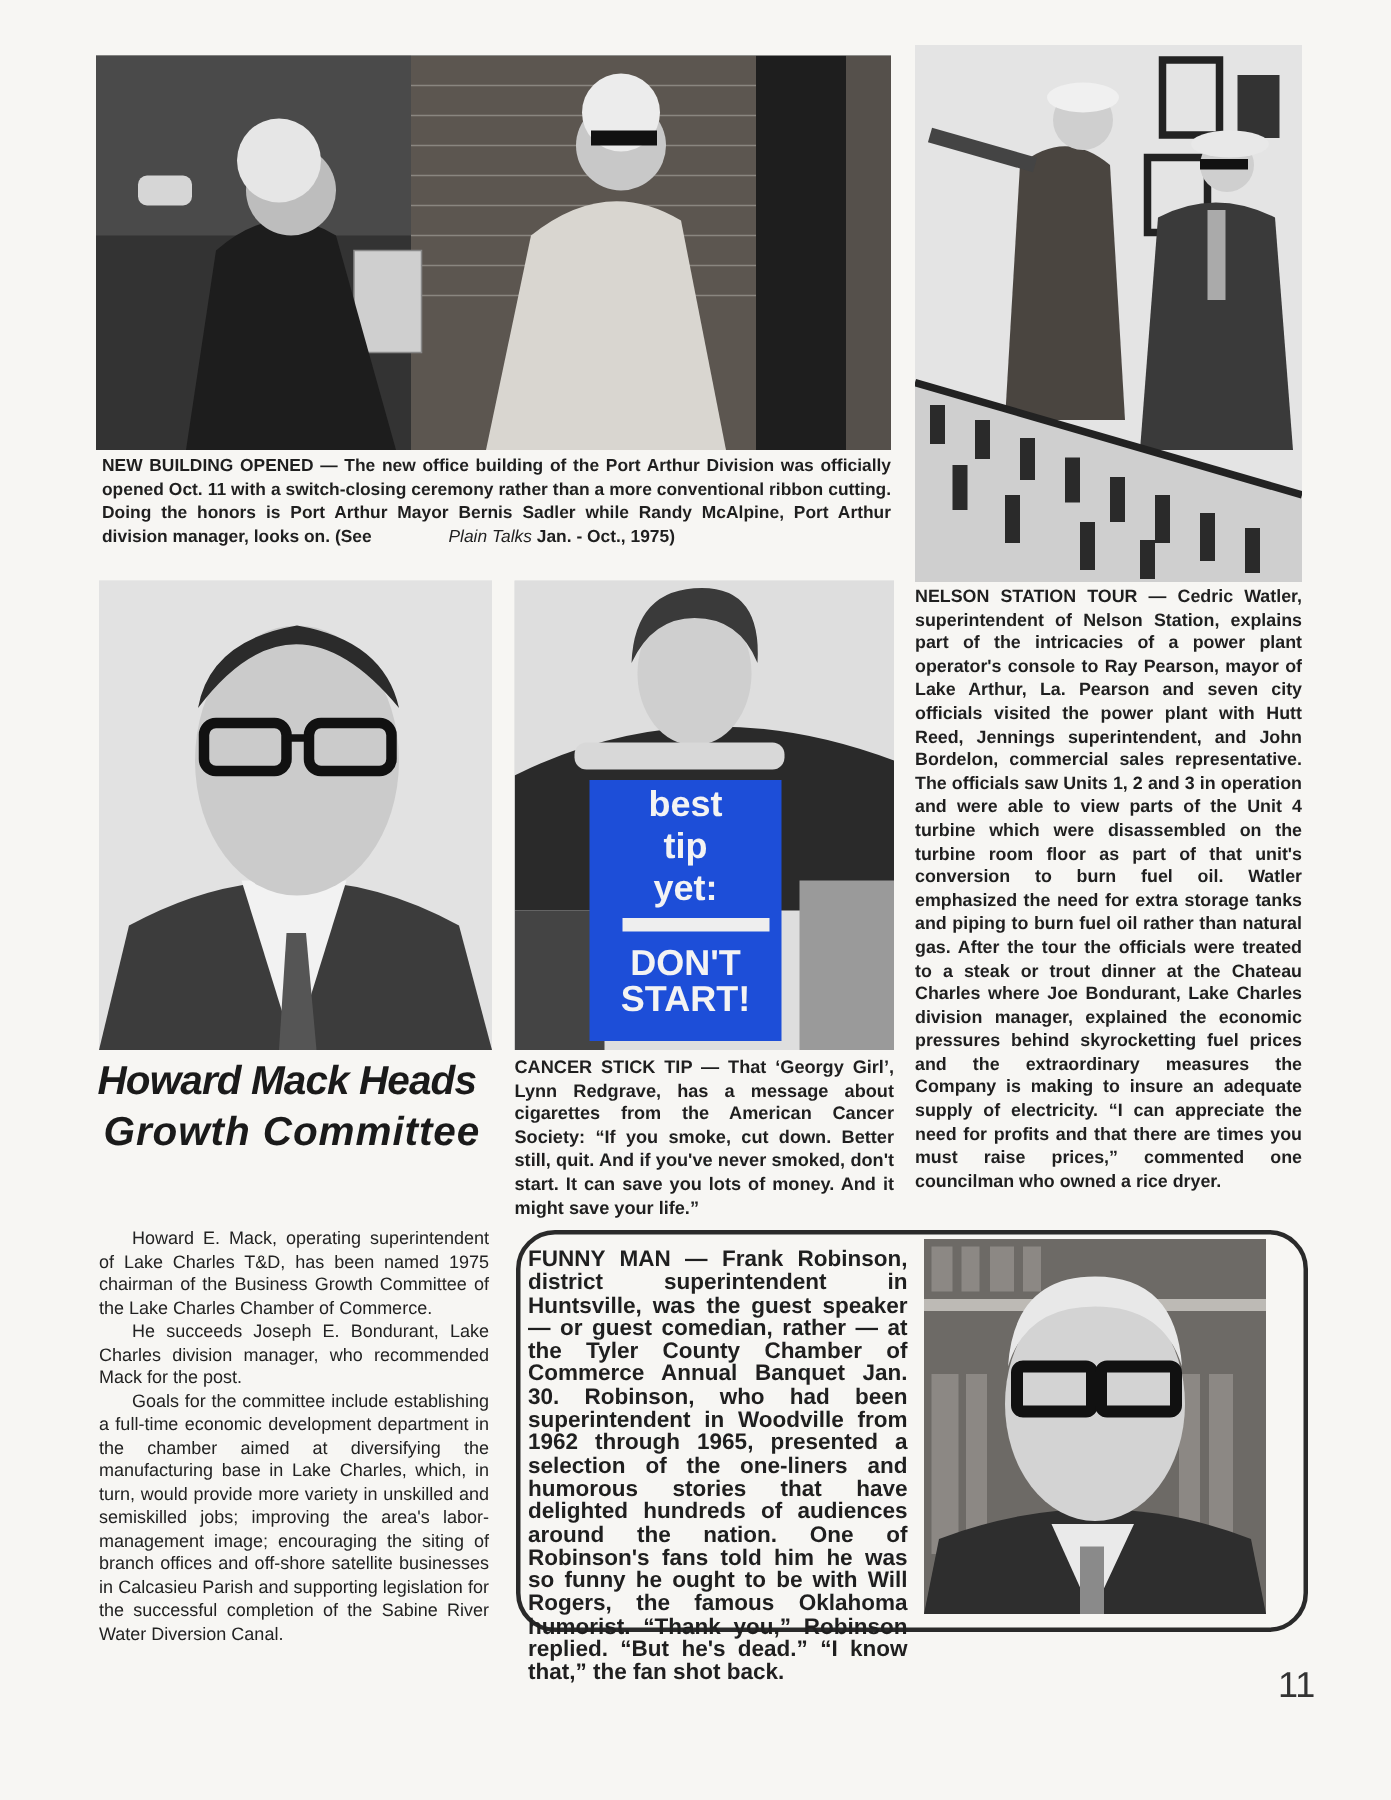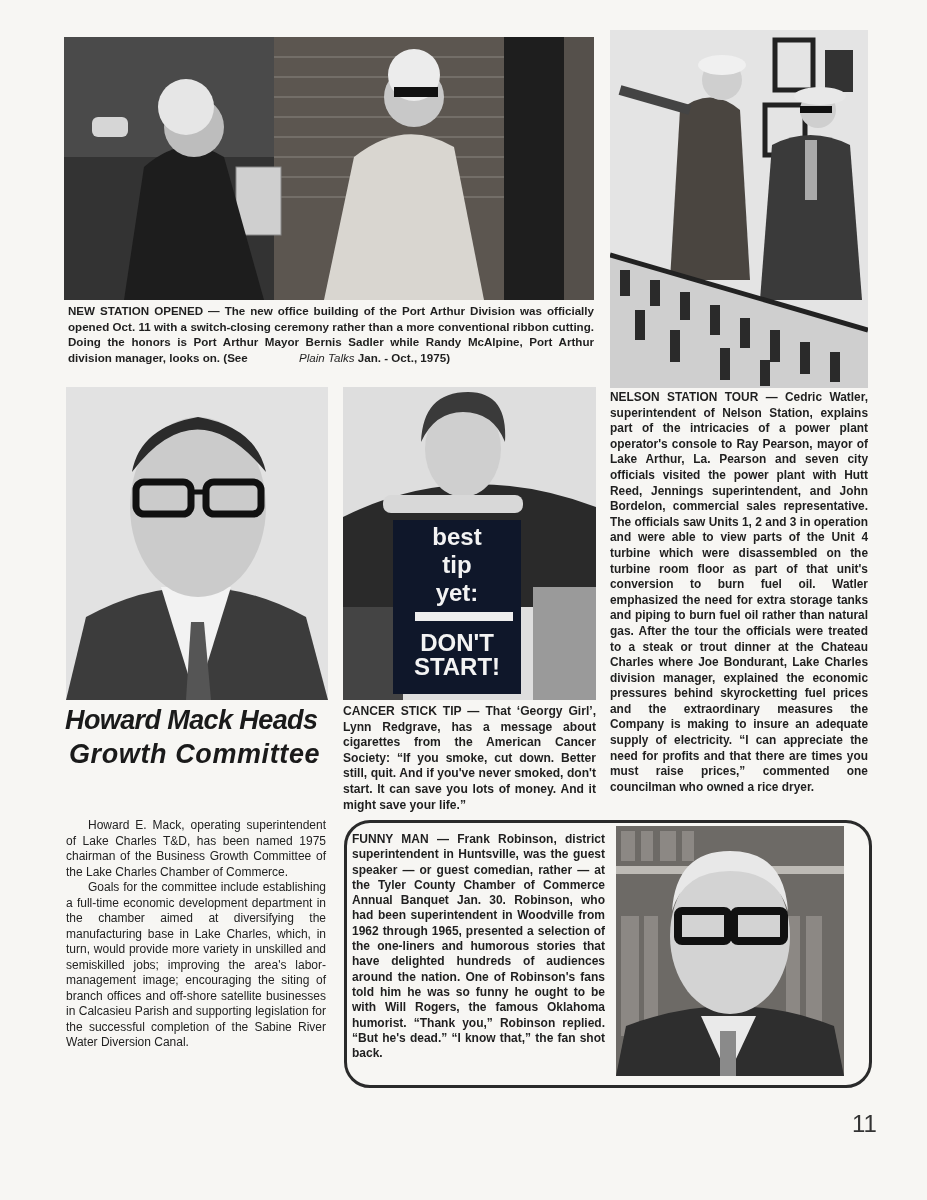--- a/index.html
+++ b/index.html
@@ -43,21 +43,21 @@
     position: absolute; left: 344px; top: 820px; width: 528px; height: 268px;
     border: 3px solid #2a2a2a; border-radius: 26px;
     box-sizing: border-box;
   }
   .page-num {
     position: absolute; left: 852px; top: 1110px;
     font-size: 24px; color: #333; font-family: "Liberation Sans", sans-serif;
   }
   .poster {
     position: absolute; left: 393px; top: 520px; width: 128px; height: 174px;
-    background: #0f172a;
+    background: #1d4ed8;
     color: #f3f3f3; text-align: center; font-weight: bold;
     font-family: "Liberation Sans", sans-serif;
   }
   .poster .t1 { font-size: 24px; line-height: 22px; margin-top: 6px; }
   .poster .bar { height: 9px; background: #eee; margin: 8px 8px 10px 22px; }
   .poster .t2 { font-size: 24px; line-height: 24px; }
 </style>
 </head>
 <body>
 
@@ -83,21 +83,21 @@
     <path d="M60 263 L80 130 Q120 95 160 120 L200 263 Z" fill="#1d1d1d"></path>
     <circle cx="130" cy="90" r="30" fill="#bdbdbd"></circle>
     <circle cx="122" cy="70" r="28" fill="#e6e6e6"></circle>
     <path d="M260 263 L290 120 Q340 80 390 110 L420 263 Z" fill="#d9d6d0"></path>
     <circle cx="350" cy="60" r="30" fill="#c8c8c8"></circle>
     <circle cx="350" cy="38" r="26" fill="#ececec"></circle>
     <rect x="330" y="50" width="44" height="10" fill="#111"></rect>
   </svg>
 </div>
 <p class="cap" style="left:68px; top:303px; width:526px;">
-  <span class="lead">NEW STATION OPENED — </span><span>The new office building of the Port Arthur Division was officially opened Oct. 11 with a switch-closing ceremony rather than a more conventional ribbon cutting. Doing the honors is Port Arthur Mayor Bernis Sadler while Randy McAlpine, Port Arthur division manager, looks on. (See </span><em>Plain Talks</em><span> Jan. - Oct., 1975)</span>
+  <span class="lead">NEW BUILDING OPENED — </span><span>The new office building of the Port Arthur Division was officially opened Oct. 11 with a switch-closing ceremony rather than a more conventional ribbon cutting. Doing the honors is Port Arthur Mayor Bernis Sadler while Randy McAlpine, Port Arthur division manager, looks on. (See </span><em>Plain Talks</em><span> Jan. - Oct., 1975)</span>
 </p>
 
 <div class="photo" style="left:610px; top:30px; width:258px; height:358px; background:#dcdcdc;" title="Two men in hard hats at power plant operator console">
   <svg class="ph-bg" width="258" height="358" viewBox="0 0 258 358">
     <rect width="258" height="358" fill="#e4e4e4"></rect>
     <rect x="165" y="10" width="38" height="50" fill="none" stroke="#222" stroke-width="5"></rect>
     <rect x="215" y="20" width="28" height="42" fill="#333"></rect>
     <rect x="155" y="75" width="40" height="50" fill="none" stroke="#222" stroke-width="5"></rect>
     <path d="M60 250 L70 80 Q100 55 130 80 L140 250 Z" fill="#4a4540"></path>
     <path d="M10 60 L80 80" stroke="#444" stroke-width="10"></path>
@@ -164,29 +164,30 @@
   <div class="t2">START!</div>
 </div>
 
 <h1 class="headline">
   <span class="l1">Howard Mack Heads</span>
   <span class="l2">Growth Committee</span>
 </h1>
 
 <div class="body-text">
   <p>Howard E. Mack, operating superintendent of Lake Charles T&amp;D, has been named 1975 chairman of the Business Growth Committee of the Lake Charles Chamber of Commerce.</p>
+  <p>He succeeds Joseph E. Bondurant, Lake Charles division manager, who recommended Mack for the post.</p>
   <p>Goals for the committee include establishing a full-time economic development department in the chamber aimed at diversifying the manufacturing base in Lake Charles, which, in turn, would provide more variety in unskilled and semiskilled jobs; improving the area's labor-management image; encouraging the siting of branch offices and off-shore satellite businesses in Calcasieu Parish and supporting legislation for the successful completion of the Sabine River Water Diversion Canal.</p>
 </div>
 
 <p class="cap" style="left:343px; top:704px; width:253px; font-size:12.1px; line-height:15.6px;">
   <span class="lead">CANCER STICK TIP — </span><span>That ‘Georgy Girl’, Lynn Redgrave, has a message about cigarettes from the American Cancer Society: “If you smoke, cut down. Better still, quit. And if you've never smoked, don't start. It can save you lots of money. And it might save your life.”</span>
 </p>
 
 <div class="funny-box"></div>
-<p class="cap" style="left:352px; top:832px; width:253px; font-size:12px; line-height:15.3px;">
+<p class="cap" style="left:352px; top:832px; width:253px; font-size:15px; line-height:15.3px;">
   <span class="lead">FUNNY MAN — </span><span>Frank Robinson, district superintendent in Huntsville, was the guest speaker — or guest comedian, rather — at the Tyler County Chamber of Commerce Annual Banquet Jan. 30. Robinson, who had been superintendent in Woodville from 1962 through 1965, presented a selection of the one-liners and humorous stories that have delighted hundreds of audiences around the nation. One of Robinson's fans told him he was so funny he ought to be with Will Rogers, the famous Oklahoma humorist. “Thank you,” Robinson replied. “But he's dead.” “I know that,” the fan shot back.</span>
 </p>
 <div class="photo" style="left:616px; top:826px; width:228px; height:250px; background:#6a6a6a;" title="Portrait of Frank Robinson in front of bookshelf">
   <svg class="ph-bg" width="228" height="250" viewBox="0 0 228 250">
     <rect width="228" height="250" fill="#6d6a66"></rect>
     <g fill="#8c8884">
       <rect x="5" y="5" width="14" height="30"></rect>
         <rect x="25" y="5" width="12" height="30"></rect>
       <rect x="44" y="5" width="16" height="30"></rect>
         <rect x="66" y="5" width="12" height="30"></rect>

